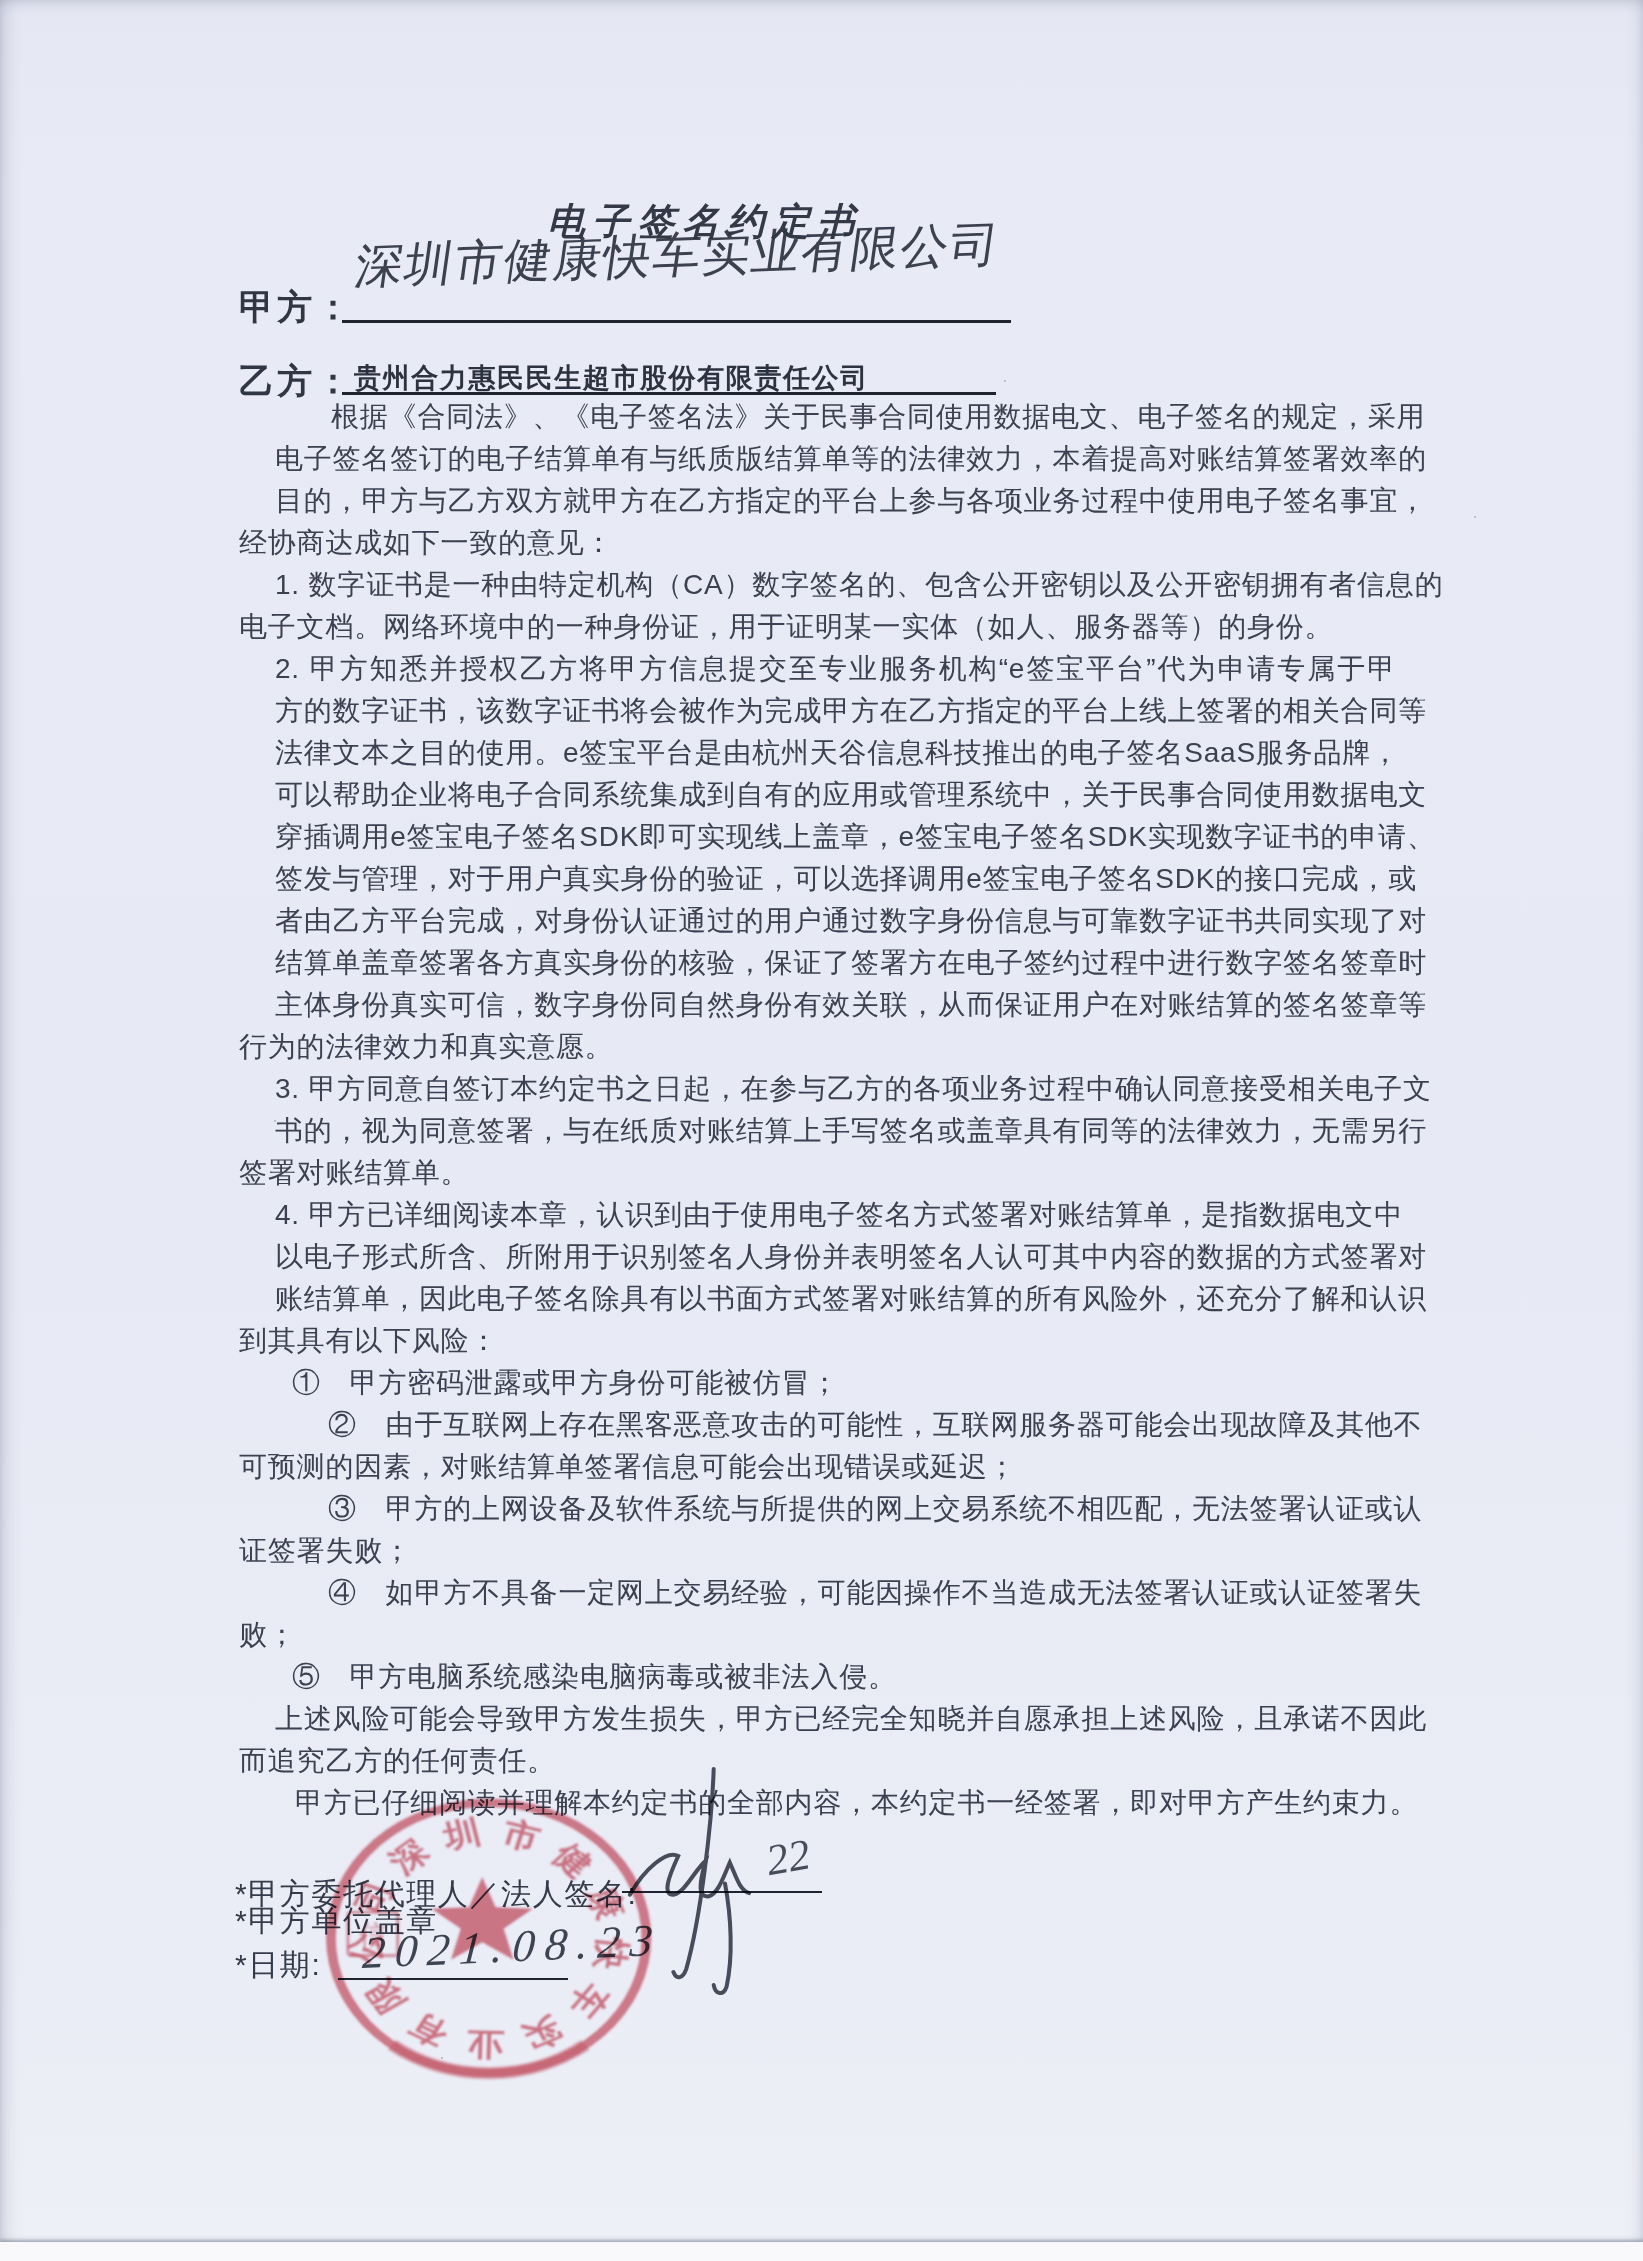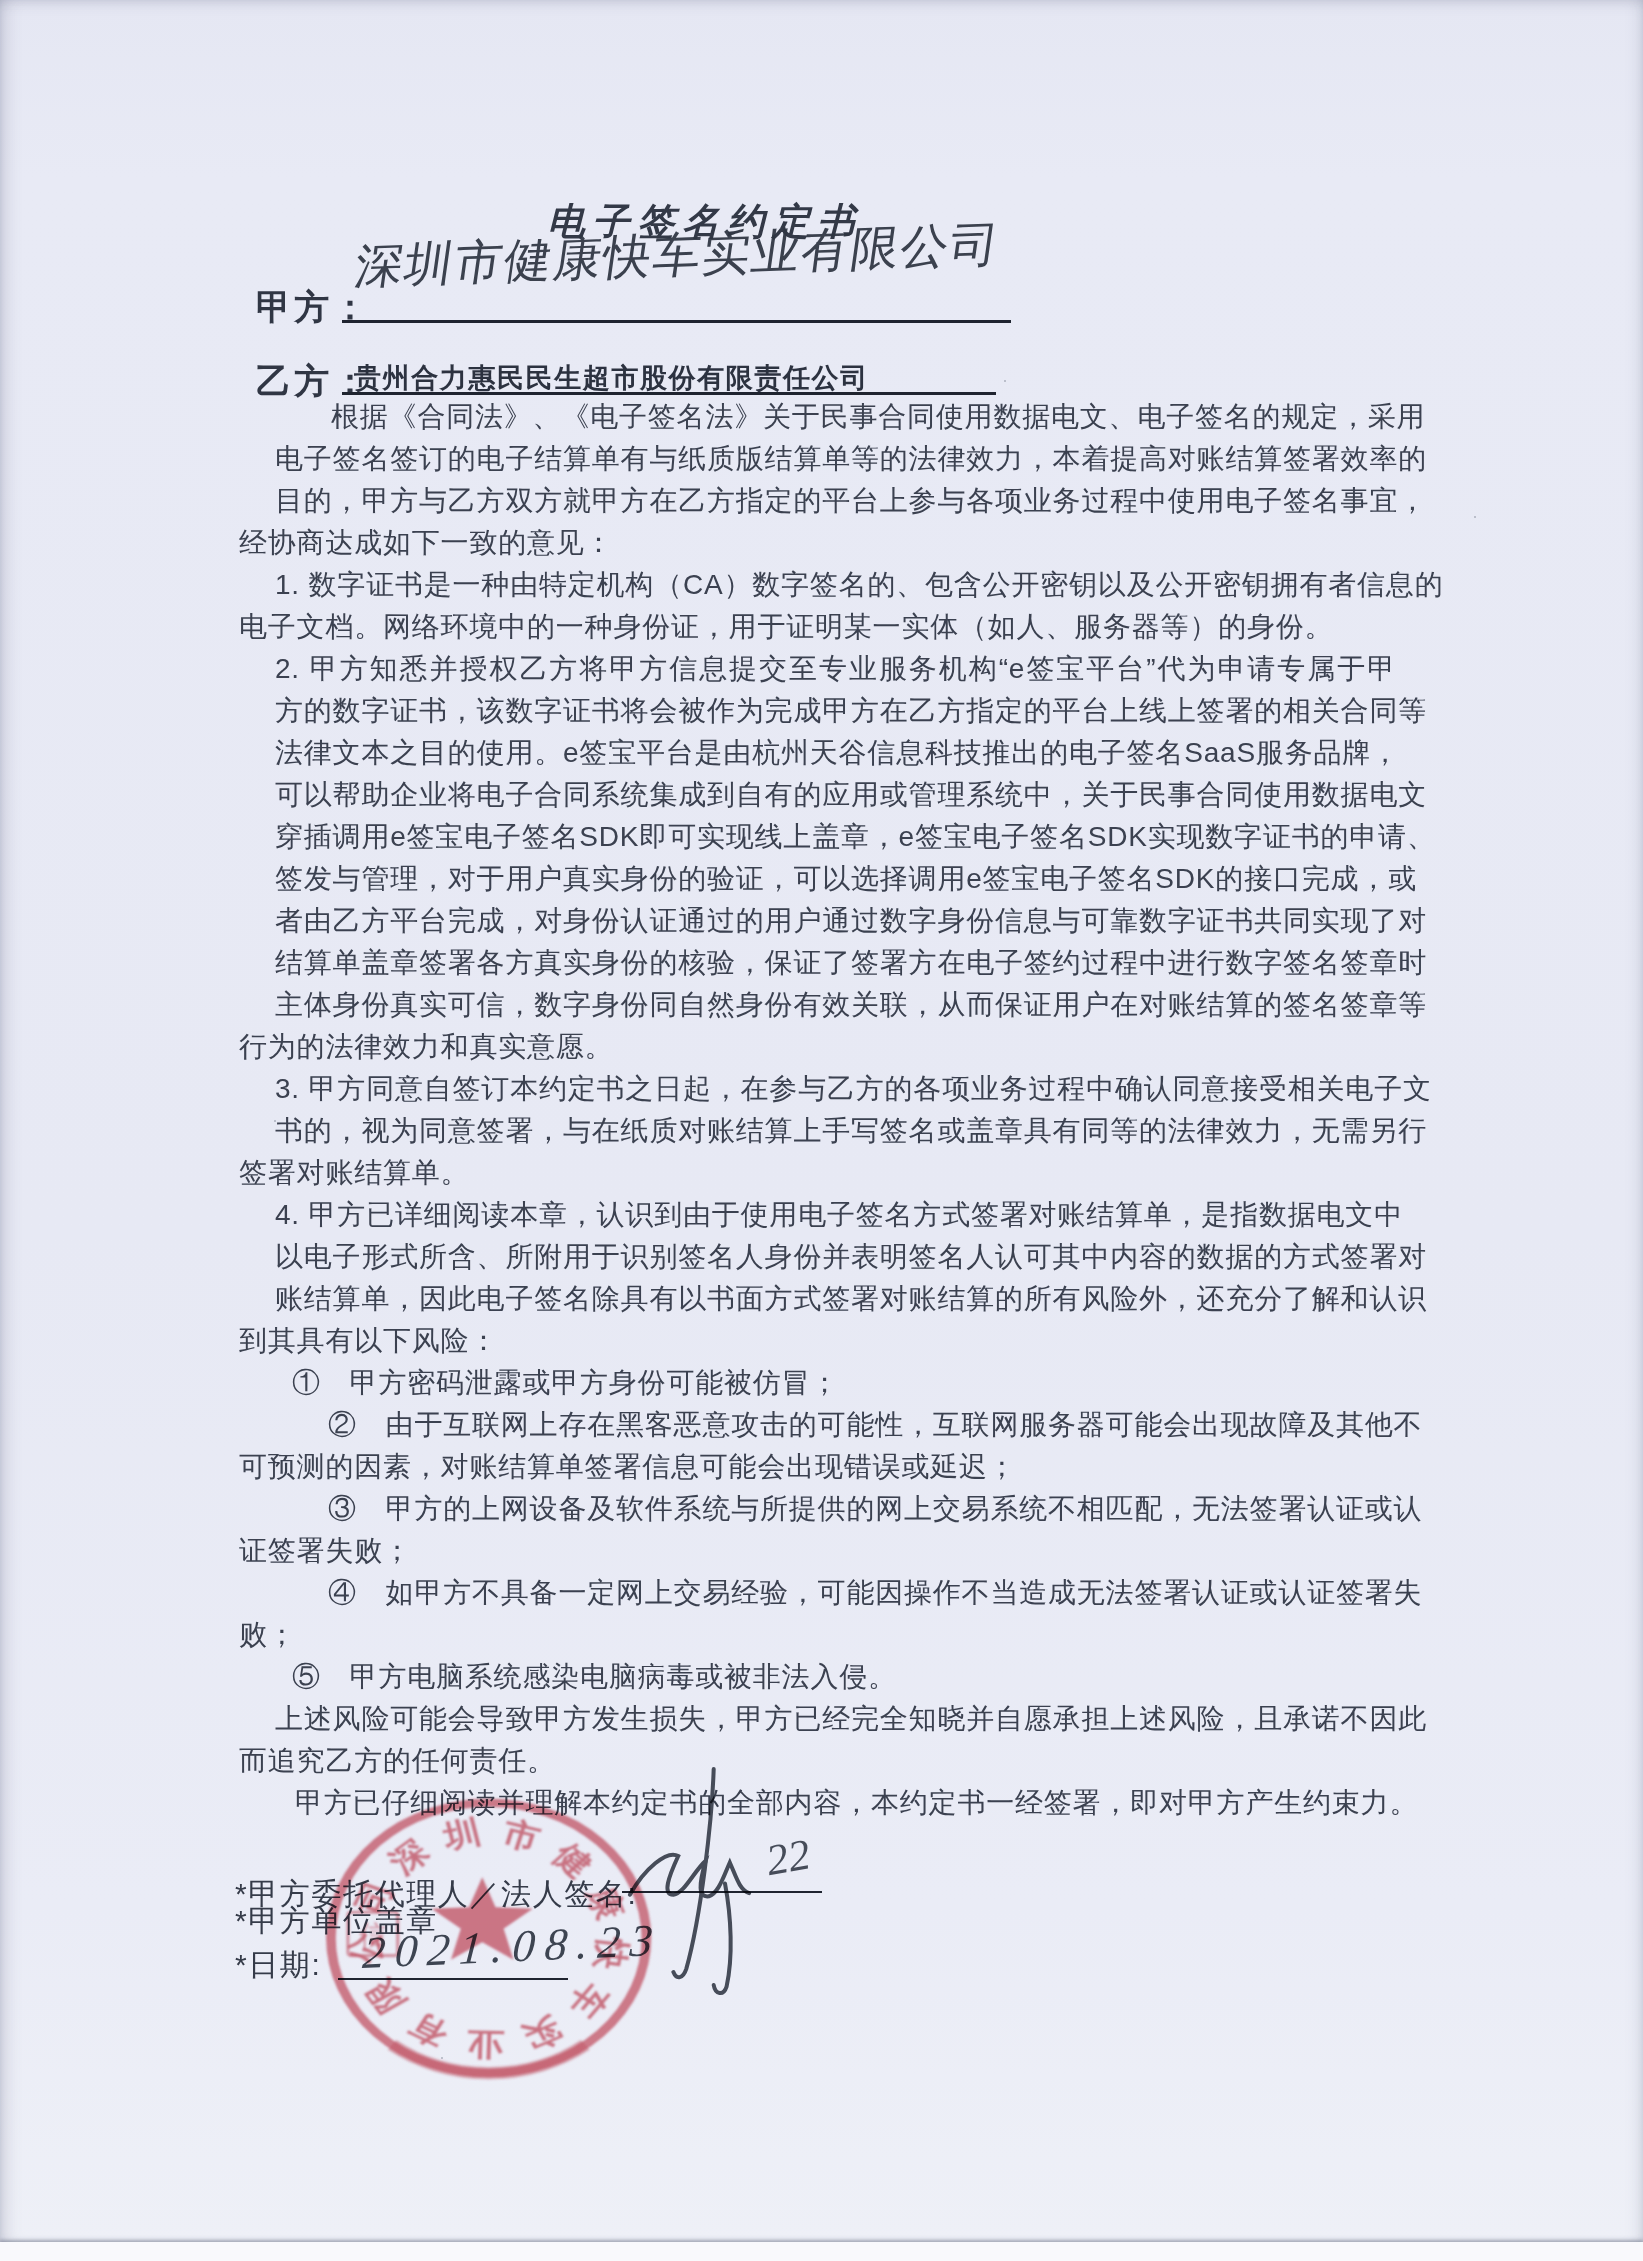--- a/index.html
+++ b/index.html
@@ -22,21 +22,21 @@
     background:#f9f9fc;
     box-shadow:0 -2.4px 3.2px rgba(70,76,100,.35);
   }
   .speck{position:absolute;width:2.4px;height:2.4px;border-radius:50%;background:#646a7a;opacity:.45;}
   #title{
     position:absolute;left:8px;top:197px;width:1394px;text-align:center;
     font-size:37px;font-weight:bold;letter-spacing:8px;color:#333947;font-style:italic;
   }
   .party-label{
     position:absolute;left:239px;font-size:35px;font-weight:bold;color:#30364­4;
-    color:#303644;letter-spacing:3.2px;margin-left:17px;
+    color:#303644;letter-spacing:3.2px;
   }
   #party-a-hand{
     position:absolute;left:351px;top:235px;width:677px;
     font-size:48px;color:#2e3542;letter-spacing:1.6px;opacity:.93;
     transform:rotate(-2deg) skewX(-10deg);transform-origin:left bottom;
     white-space:nowrap;
   }
   .hline{position:absolute;background:#1f2430;height:3.2px;}
   #party-b-value{
     position:absolute;left:354px;top:360px;

